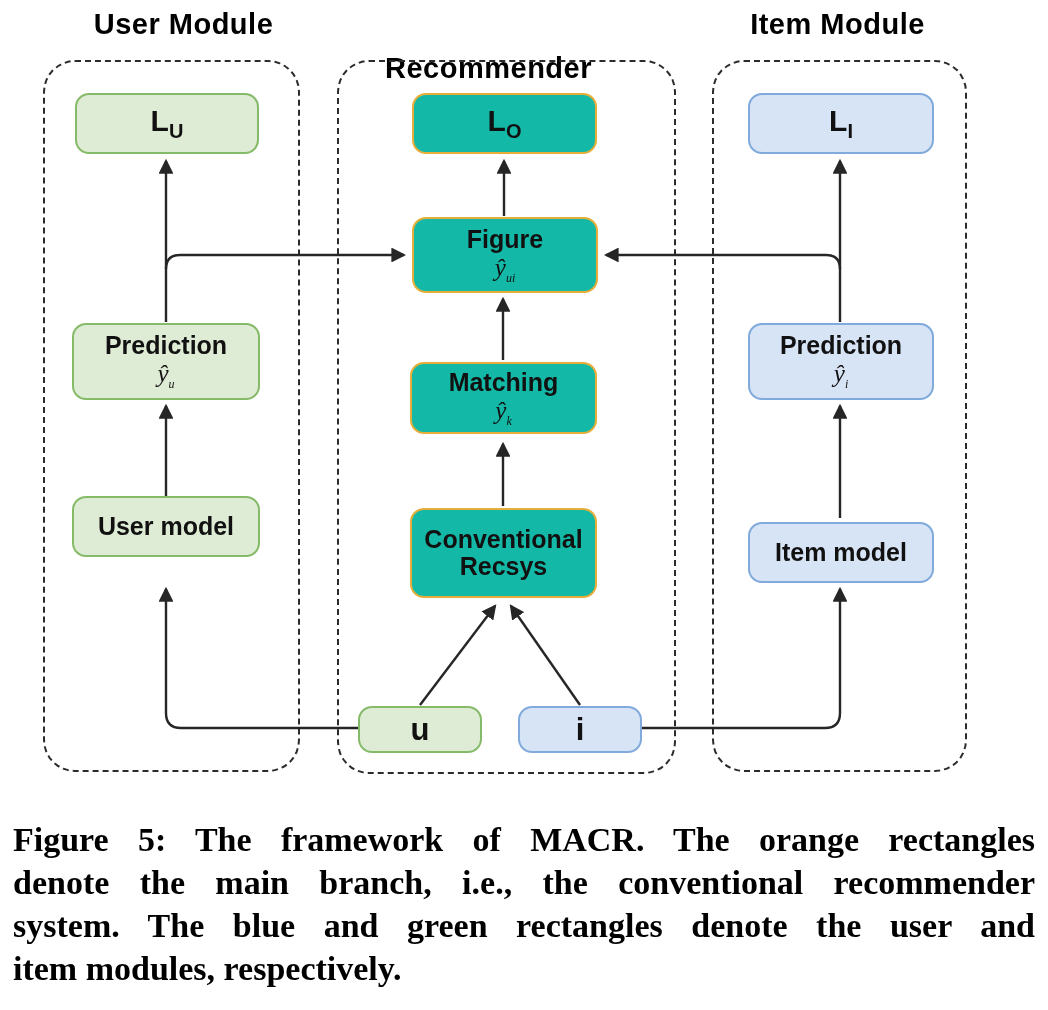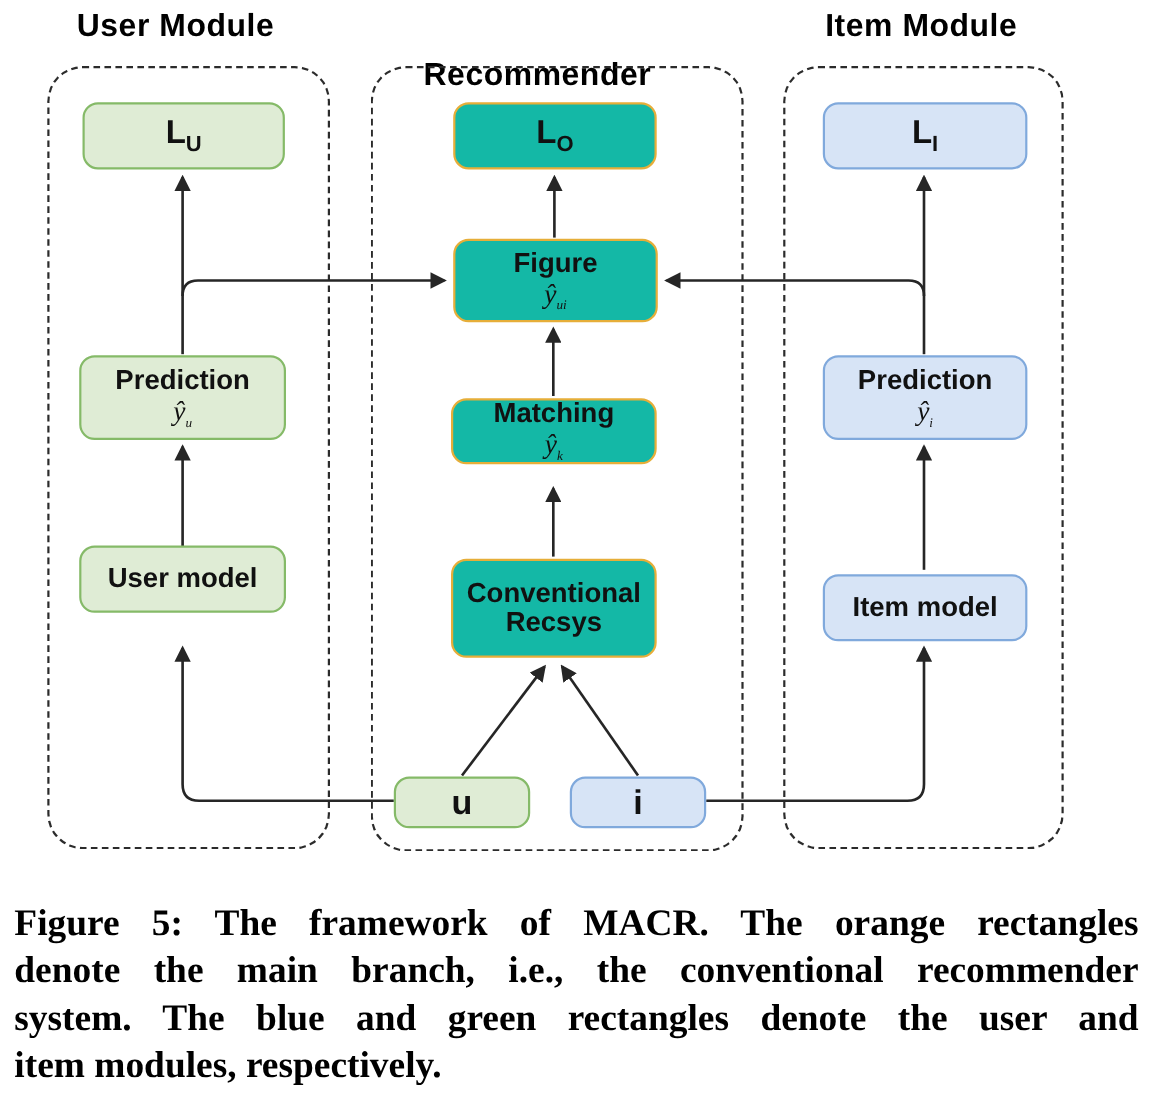--- a/index.html
+++ b/index.html
@@ -33,21 +33,21 @@
   .caption{position:absolute;left:13px;right:13px;top:818px;color:#000;
            font-family:"Liberation Serif",serif;font-weight:bold;font-size:34px;}
   .cap-line{line-height:43px;text-align:justify;text-align-last:justify;}
   .cap-line.last{text-align:left;text-align-last:left;}
 </style>
 </head>
 <body>
 
 <div class="page">
 
-  <div class="module-title" style="left:33px;width:253px;">User Module</div>
+  <div class="module-title" style="left:57px;width:253px;">User Module</div>
   <div class="module-title" style="left:321px;width:335px;margin-top:44px;">Recommender</div>
   <div class="module-title" style="left:712px;width:251px;">Item Module</div>
 
   <div class="container-dashed" style="left:43px;top:60px;width:253px;height:708px;"></div>
   <div class="container-dashed" style="left:337px;top:60px;width:335px;height:710px;"></div>
   <div class="container-dashed" style="left:712px;top:60px;width:251px;height:708px;"></div>
 
   <svg class="edges" width="1048" height="790">
     <defs>
       <marker id="arrow" viewBox="0 0 10 10" refX="8.5" refY="5" markerWidth="6.2" markerHeight="6.2" orient="auto-start-reverse">
@@ -80,21 +80,21 @@
     <span class="box-label">User model</span>
   </div>
 
   <div class="box orange" style="left:412px;top:93px;width:185px;height:61px;">
     <span><span class="loss-main">L</span><span class="loss-sub">O</span></span>
   </div>
   <div class="box orange" style="left:412px;top:217px;width:186px;height:76px;">
     <span class="box-label">Figure</span>
     <span class="formula"><span>ŷ</span><span class="fsub">ui</span></span>
   </div>
-  <div class="box orange" style="left:410px;top:362px;width:187px;height:60px;">
+  <div class="box orange" style="left:410px;top:362px;width:187px;height:72px;">
     <span class="box-label">Matching</span>
     <span class="formula"><span>ŷ</span><span class="fsub">k</span></span>
   </div>
   <div class="box orange" style="left:410px;top:508px;width:187px;height:90px;padding:0 24px;">
     <span class="box-label">Conventional Recsys</span>
   </div>
 
   <div class="box green" style="left:358px;top:706px;width:124px;height:47px;">
     <span class="input-label">u</span>
   </div>

